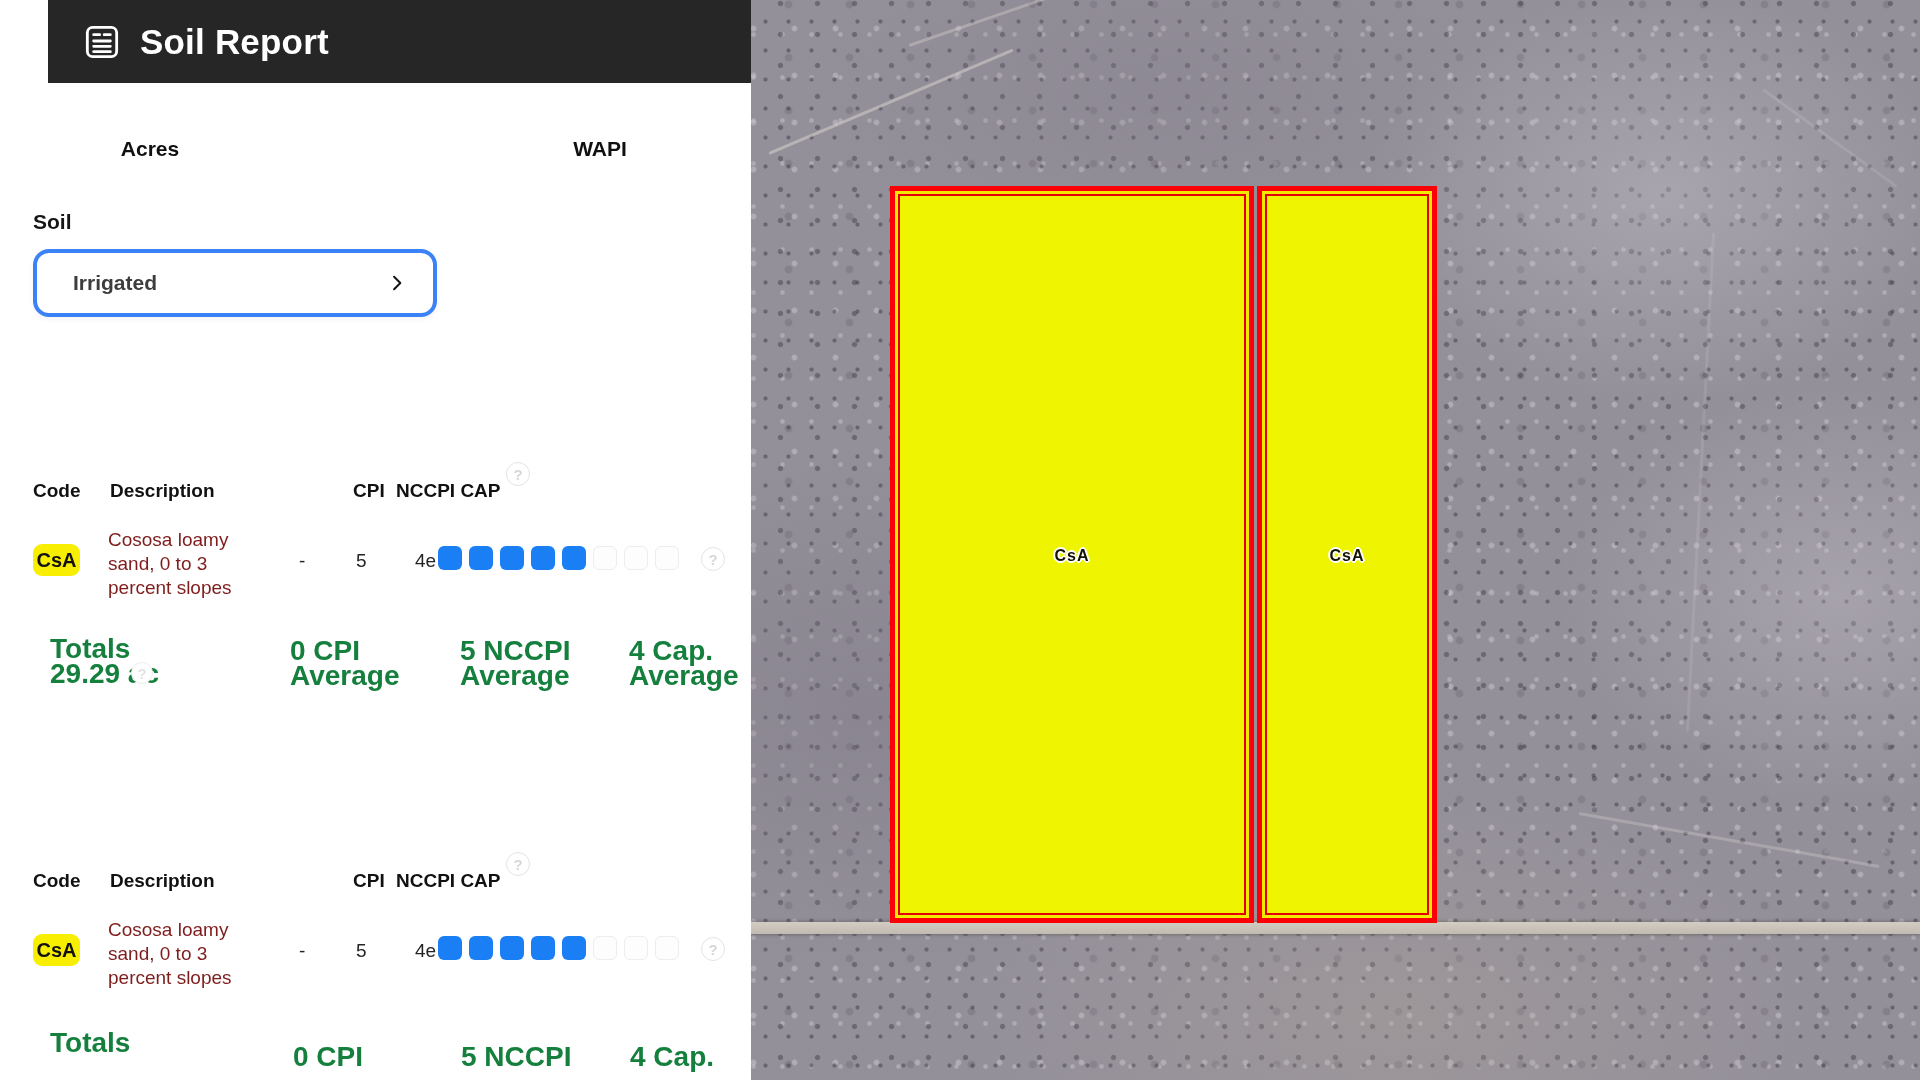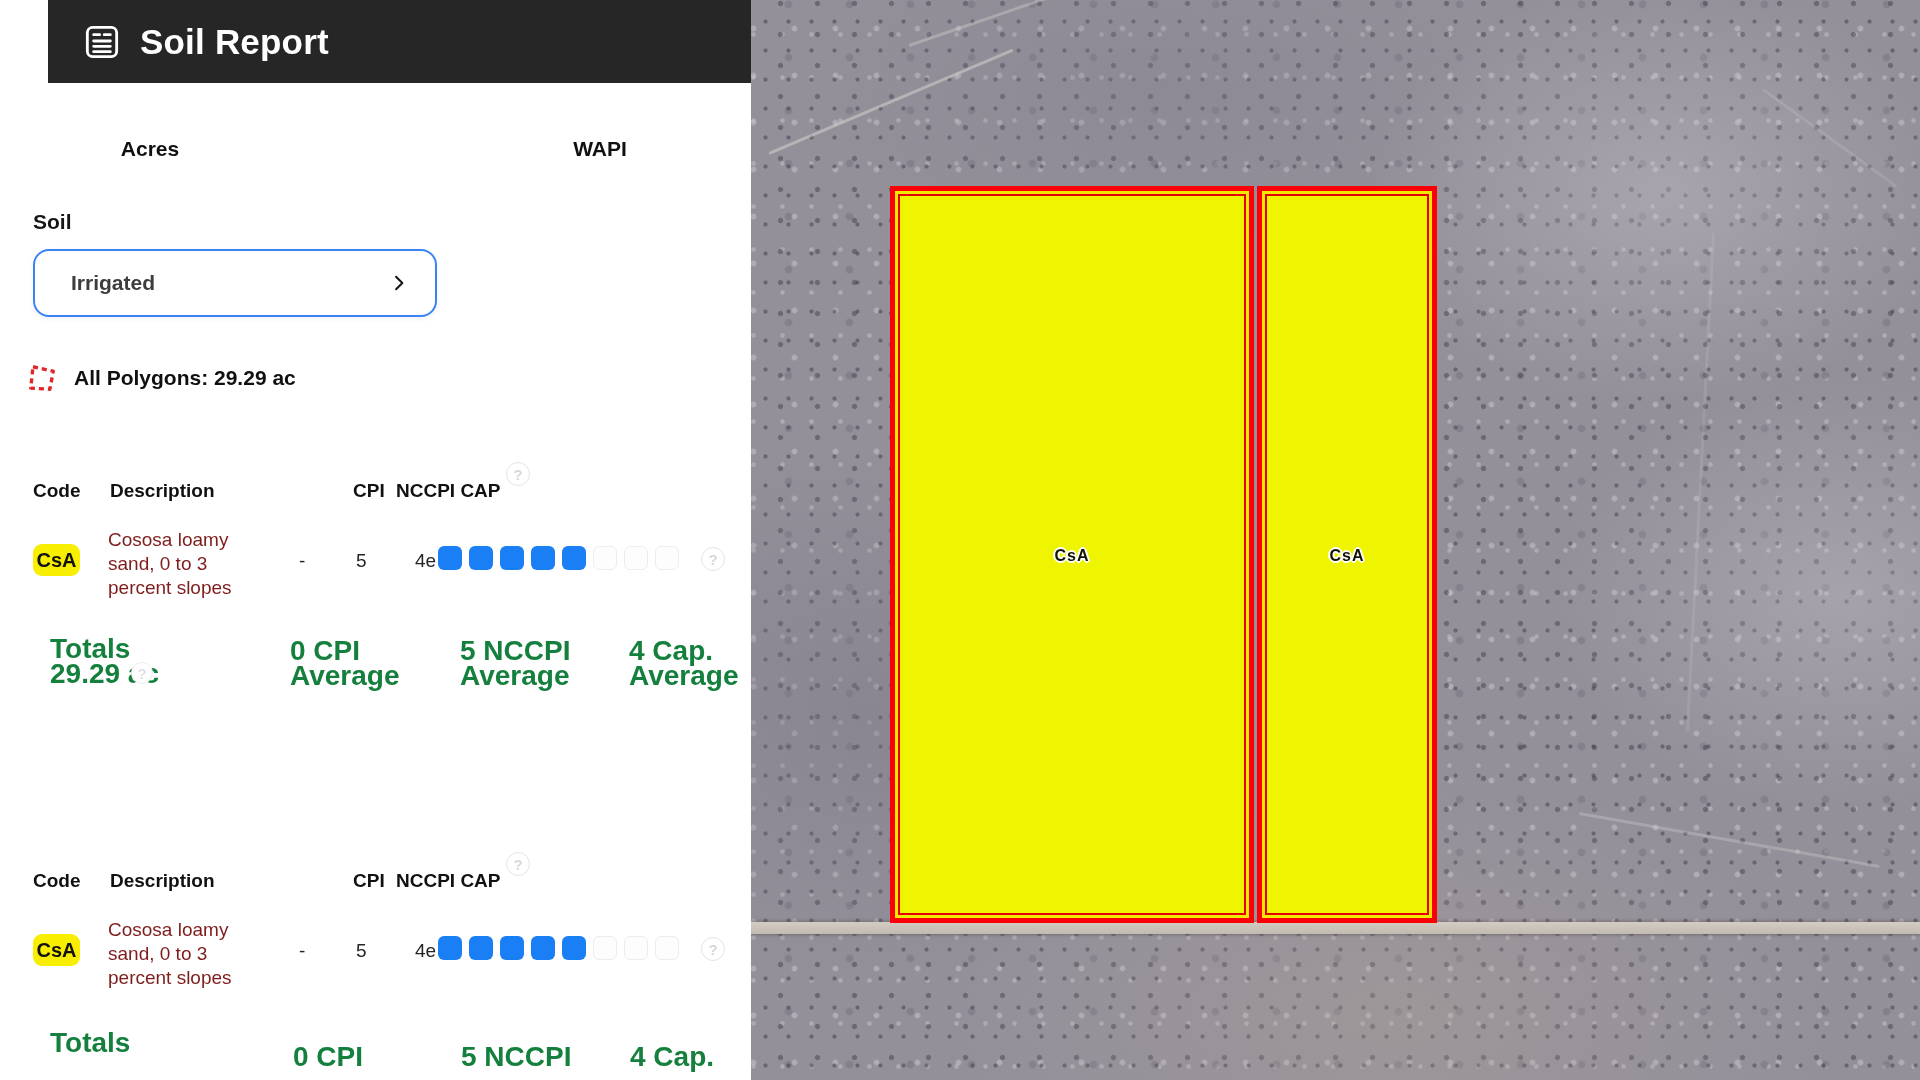--- a/index.html
+++ b/index.html
@@ -19,21 +19,21 @@
   .tab { position:absolute; top:124px; height:50px; display:flex; align-items:center;
     justify-content:center; font-size:21px; font-weight:700; color:#101010; cursor:pointer; }
   .tab-acres { left:75px; width:150px; }
   .tab-capabilities { left:263px; width:223px; background:var(--dark,#262626); color:#fff;
     border-radius:15px; }
   .tab-wapi { left:525px; width:150px; }
 
   .soil-label { position:absolute; left:33px; top:210px; font-size:21px; font-weight:700; color:#161616; }
 
   .selector { position:absolute; left:33px; top:249px; width:404px; height:68px;
-    border:2px solid #3b82f6; border-radius:16px; background:#fff;
+    border:4px solid #3b82f6; border-radius:16px; background:#fff;
     box-shadow:0 2px 6px rgba(0,0,0,.05); display:flex; align-items:center;
     justify-content:space-between; padding:0 26px 0 36px; cursor:pointer; }
   .selector-value { font-size:21px; font-weight:700; color:#3d3d3d; }
 
   .section-title { position:absolute; display:flex; align-items:center; gap:14px; }
   .section-title .st-text { font-size:21px; font-weight:700; color:#101010; }
   .sec1-title { left:24px; top:360px; }
   .sec2-title { left:24px; top:750px; }
   .section-title svg { width:36px; height:36px; }
 
@@ -136,28 +136,20 @@
 
     <div class="selector">
       <span class="selector-value">Irrigated</span>
       <span style="display:flex">
         <svg width="20" height="20" viewBox="0 0 24 24" fill="none" stroke="#151515" stroke-width="2.4" stroke-linecap="round" stroke-linejoin="round">
           <polyline points="8.5,4.5 16,12 8.5,19.5"></polyline>
         </svg>
       </span>
     </div>
 
-    <div class="section-title sec1-title">
-      <span style="display:flex">
-        <svg viewBox="0 0 32 32" fill="none" stroke="#e02726" stroke-width="3" stroke-linejoin="round" stroke-dasharray="4.5 3.5">
-          <path d="M8 6 L26 10 L23 26 L6 25 Z"></path>
-        </svg>
-      </span>
-      <span class="st-text">All Polygons: 29.29 ac</span>
-    </div>
 
     <div class="rothead rh1">
       
       
       
       
       
       
       
     </div>

